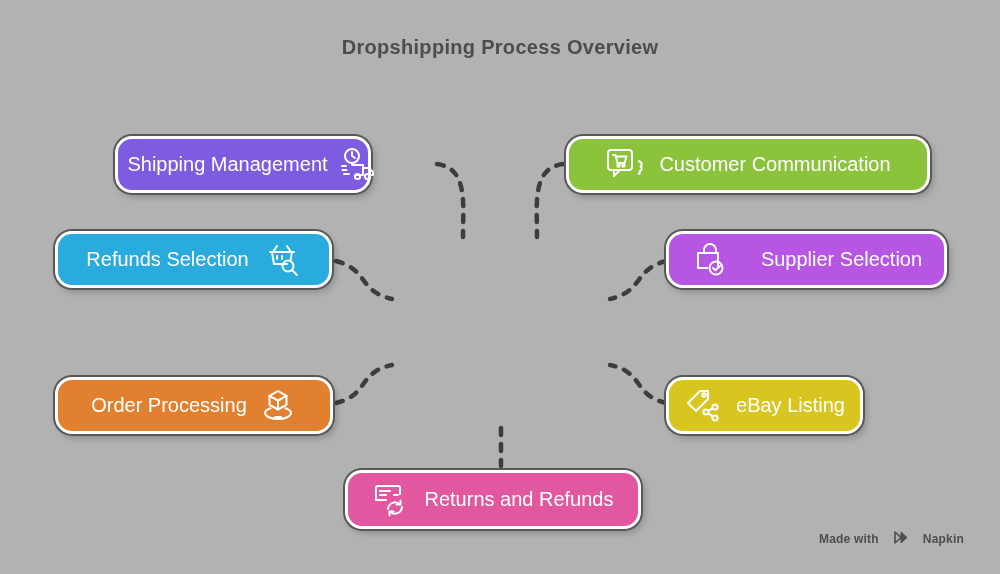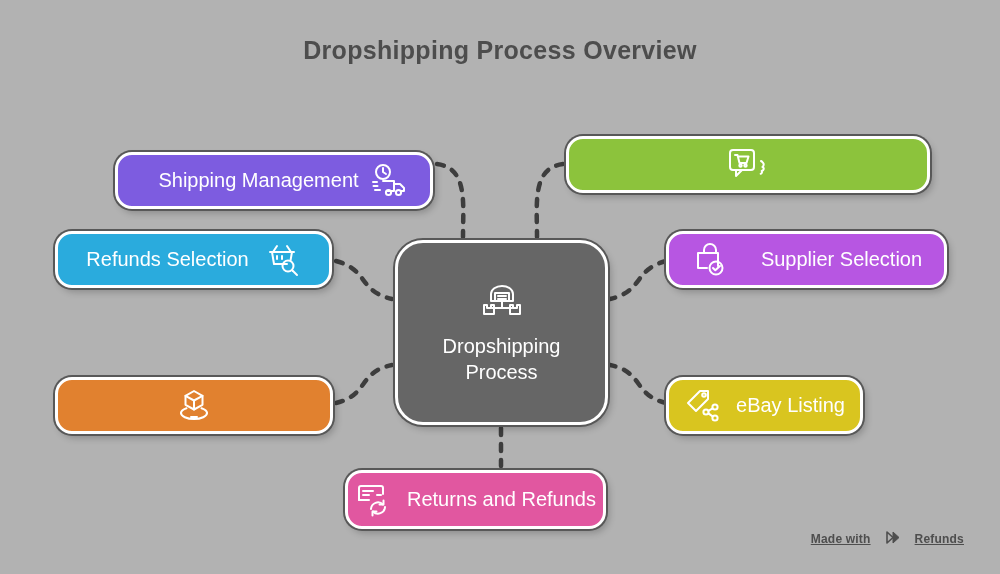--- a/index.html
+++ b/index.html
@@ -4,52 +4,52 @@
 <style>
   html,body{margin:0;padding:0;}
   body{
     width:1000px;height:574px;overflow:hidden;
     font-family:"Liberation Sans","DejaVu Sans",sans-serif;
     background:#b2b2b2;position:relative;
   }
   .canvas{position:absolute;inset:0;}
   .page-title{
     position:absolute;top:36px;left:0;width:1000px;margin:0;
-    text-align:center;font-size:25px;font-weight:700;color:#4d4d4d;
+    text-align:center;font-size:20px;font-weight:700;color:#4d4d4d;
     letter-spacing:.3px;
   }
   svg.connectors{position:absolute;left:0;top:0;pointer-events:none;}
   .node{
     position:absolute;box-sizing:border-box;
     display:flex;align-items:center;justify-content:center;gap:12px;
     border:3px solid #ffffff;border-radius:17px;
     box-shadow:0 0 0 2px #585858, 3px 4px 7px rgba(0,0,0,.22);
     color:#ffffff;
   }
   .node .label{font-size:20px;font-weight:500;white-space:nowrap;}
   .node .icon{display:flex;align-items:center;justify-content:center;flex:0 0 auto;}
   .node .icon svg{display:block;}
   .center-node{
     flex-direction:column;gap:8px;border-radius:28px;
     text-align:center;
   }
   .center-node .label{white-space:normal;max-width:165px;line-height:1.3;}
   
-  #node-shipping-management{left:115px;top:152px;width:318px;height:57px;padding-left:21px;}
+  #node-shipping-management{left:115px;top:136px;width:256px;height:57px;padding-left:21px;}
   #node-customer-communication{left:566px;top:136px;width:364px;height:57px;}
   #node-product-selection{left:55px;top:231px;width:277px;height:57px;}
   #node-supplier-selection{left:666px;top:231px;width:281px;height:57px;gap:32px;}
   #node-order-processing{left:55px;top:377px;width:278px;height:57px;}
   #node-ebay-listing{left:666px;top:377px;width:197px;height:57px;}
-  #node-returns-and-refunds{left:345px;top:470px;width:261px;height:59px;}
+  #node-returns-and-refunds{left:345px;top:470px;width:296px;height:59px;}
   #node-center{left:395px;top:240px;width:213px;height:185px;}
   .watermark{
     position:absolute;top:531px;right:36px;
     display:flex;align-items:center;gap:15px;
-    font-size:12px;font-weight:700;color:#4e4e4e;text-decoration:underline;
+    font-size:12px;font-weight:700;color:#4e4e4e;
   }
   .watermark .wm-text{letter-spacing:.2px;}
   .ic path,.ic circle,.ic rect,.ic ellipse,.ic line,.ic polyline{
     fill:none;stroke:#fff;stroke-width:2;stroke-linecap:round;stroke-linejoin:round;
   }
 </style>
 </head>
 <body>
 
 <div class="canvas">
@@ -89,20 +89,21 @@
     <span class="icon">
       <svg class="ic" width="42" height="36" viewBox="0 0 42 36">
         <rect x="3" y="3" width="24" height="20" rx="3"></rect>
         <path d="M9 23v6l6-6"></path>
         <path d="M8 8h2.5l2 8h7l2-6.5H11"></path>
         <circle cx="13.5" cy="18.5" r="1.2"></circle>
         <circle cx="18.5" cy="18.5" r="1.2"></circle>
         <path d="M34 14c3 1.5 3.5 4 1.5 6 2 .8 1.5 3.2-.8 4 .6 1 .2 2.2-1 2.8"></path>
       </svg>
     </span>
+    <span class="label">Customer Communication</span>
   </div>
 
   <div class="node" id="node-product-selection" style="background-color: rgb(42, 171, 221);">
     <span class="label">Refunds Selection</span>
     <span class="icon">
       <svg class="ic" width="40" height="36" viewBox="0 0 40 36">
         <path d="M9 10h24"></path>
         <path d="M12 10l4-6"></path>
           <path d="M30 10l-4-6"></path>
         <path d="M11 10l2 12h13"></path>
@@ -121,20 +122,21 @@
         <path d="M7 12h20v13M7 12v15h9"></path>
         <path d="M13 12V9a6 6 0 0 1 12 0v3"></path>
         <circle cx="25" cy="27" r="6.5"></circle>
         <path d="M22 27l2.3 2.3L29 25"></path>
       </svg>
     </span>
     <span class="label">Supplier Selection</span>
   </div>
 
   <div class="node" id="node-order-processing" style="background-color: rgb(225, 129, 47);">
+    <span class="label">Order Processing</span>
     <span class="icon">
       <svg class="ic" width="38" height="38" viewBox="0 0 38 38">
         <path d="M6 26c0 3.3 5.8 6 13 6s13-2.7 13-6"></path>
         <path d="M6 26c0-2 2.2-3.7 5.5-4.8M32 26c0-2-2.2-3.7-5.5-4.8"></path>
         <path d="M19 4l8.5 4.8v9L19 22.5l-8.5-4.7v-9z"></path>
         <path d="M10.5 8.8L19 13.5l8.5-4.7M19 13.5v9"></path>
         <path d="M16 30h6"></path>
       </svg>
     </span>
   </div>
@@ -163,39 +165,25 @@
           <path d="M22 13h4"></path>
         <path d="M16 27a7 7 0 0 1 12-4.5"></path>
         <path d="M28.5 18.5v4h-4"></path>
         <path d="M30 25a7 7 0 0 1-12 4.5"></path>
         <path d="M17.5 33.5v-4h4"></path>
       </svg>
     </span>
     <span class="label">Returns and Refunds</span>
   </div>
 
-  <div class="node center-node" id="node-center" style="background-color: rgb(102, 102, 102);">
-    <span class="icon">
-      <svg class="ic" width="46" height="44" viewBox="0 0 46 44">
-        <path d="M12 20v-7c0-4.5 5-8 11-8s11 3.5 11 8v7z"></path>
-        <path d="M16 20v-8h14v8"></path>
-        <path d="M19 15h8M19 18h8"></path>
-        <path d="M23 20v7"></path>
-        <path d="M13 27h20"></path>
-        <path d="M5 24v9h10v-9h-3v3h-4v-3z"></path>
-        <path d="M31 24v9h10v-9h-3v3h-4v-3z"></path>
-      </svg>
-    </span>
-    <span class="label">Dropshipping Process</span>
-  </div>
 
   <div class="watermark">
     <span class="wm-text">Made with</span>
     <span>
       <svg width="14" height="13" viewBox="0 0 14 13">
         <path d="M1 1l6 5.5L1 12z" fill="none" stroke="#4e4e4e" stroke-width="1.6" stroke-linejoin="round"></path>
         <path d="M7 1l6 5.5L7 12z" fill="#4e4e4e" stroke="#4e4e4e" stroke-width="1" stroke-linejoin="round"></path>
       </svg>
     </span>
-    <span class="wm-text">Refunds</span>
+    <span class="wm-text">Napkin</span>
   </div>
 
 </div>
 
 </body></html>

